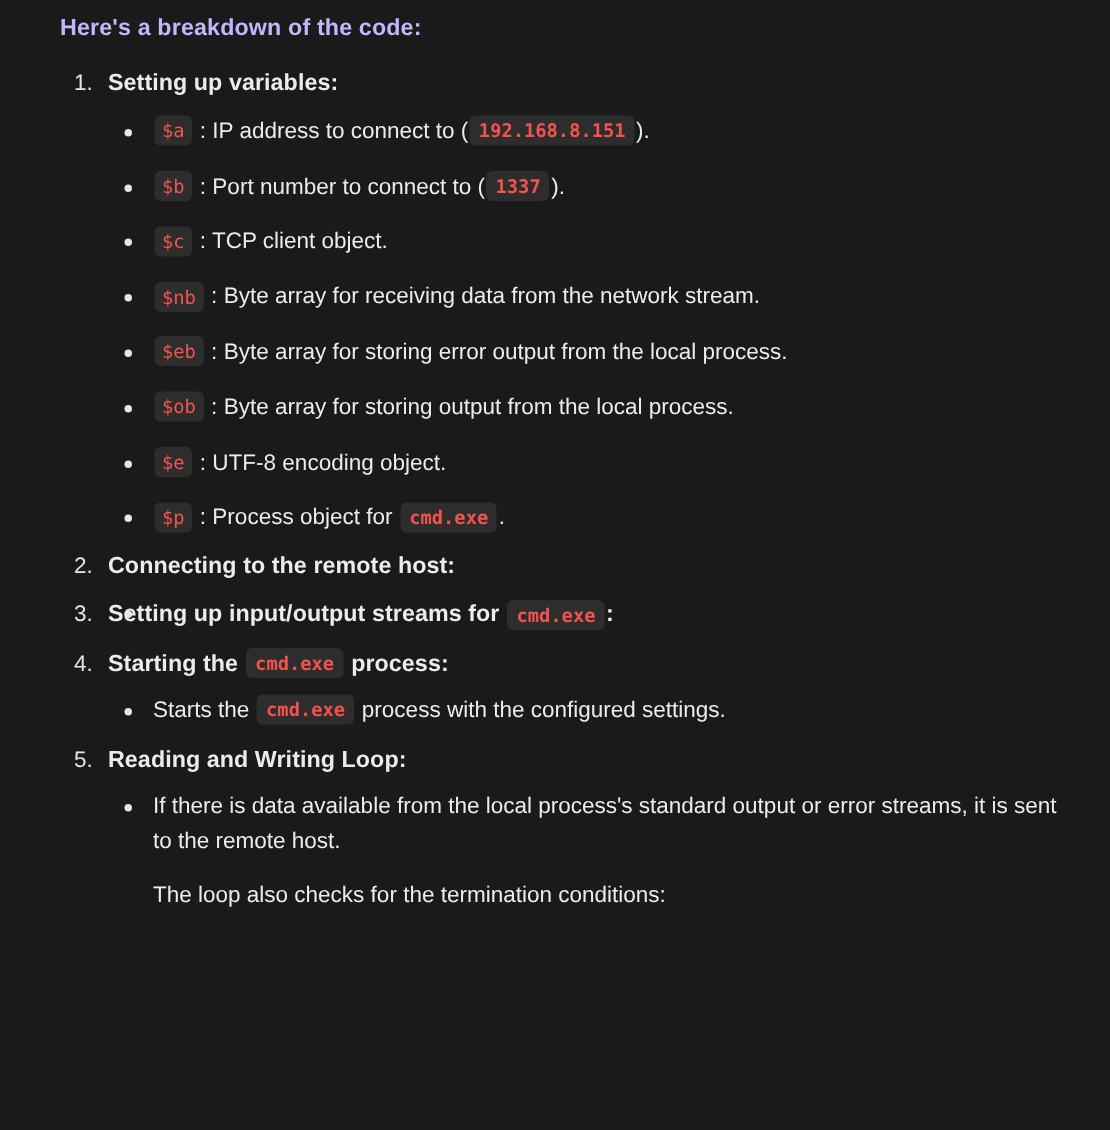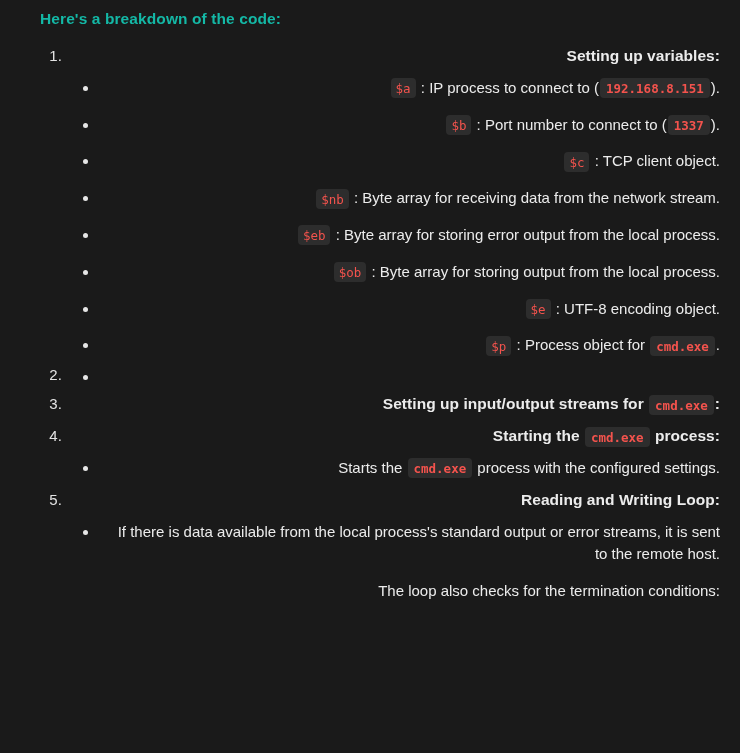--- a/index.html
+++ b/index.html
@@ -19,37 +19,36 @@
   #root {
     width: 740px;
     height: 753px;
     box-sizing: border-box;
     padding: 8px 20px 0 40px;
   }
 
   .intro {
     font-size: 15.5px;
     font-weight: bold;
-    color: #14b8a6;
+    color: #c4b5fd;
     line-height: 1.45;
     margin: 0 0 14px 0;
     letter-spacing: 0.1px;
   }
 
   ol.steps {
     margin: 0;
     padding: 0 0 0 26px;
     list-style: decimal;
     font-size: 15.5px;
   }
   ol.steps > li {
     margin: 0 0 9px 0;
     padding-left: 6px;
     color: #ececec;
-    text-align: right;
   }
   ol.steps > li::marker {
     color: #e4e4e4;
     font-weight: normal;
     font-size: 15px;
   }
 
   .step-title {
     font-weight: bold;
     font-size: 15.5px;
@@ -107,21 +106,21 @@
 
   <p class="intro">Here's a breakdown of the code:</p>
 
   <ol class="steps">
 
     <li>
       <span class="step-title">Setting up variables:</span>
       <ul class="sub">
         <li>
           <span class="bullet"></span>
-          <code class="chip">$a</code><span class="txt"> : </span><span class="txt">IP process to connect to (</span><code class="chip wide">192.168.8.151</code><span class="txt">).</span>
+          <code class="chip">$a</code><span class="txt"> : </span><span class="txt">IP address to connect to (</span><code class="chip wide">192.168.8.151</code><span class="txt">).</span>
         </li>
         <li>
           <span class="bullet"></span>
           <code class="chip">$b</code><span class="txt"> : </span><span class="txt">Port number to connect to (</span><code class="chip wide">1337</code><span class="txt">).</span>
         </li>
         <li>
           <span class="bullet"></span>
           <code class="chip">$c</code><span class="txt"> : </span><span class="txt">TCP client object.</span>
         </li>
         <li>
@@ -141,20 +140,21 @@
           <code class="chip">$e</code><span class="txt"> : </span><span class="txt">UTF-8 encoding object.</span>
         </li>
         <li>
           <span class="bullet"></span>
           <code class="chip">$p</code><span class="txt"> : </span><span class="txt">Process object for </span><code class="chip wide">cmd.exe</code><span class="txt">.</span>
         </li>
       </ul>
     </li>
 
     <li>
+      <span class="step-title">Connecting to the remote host:</span>
       <ul class="sub">
         <li>
           <span class="bullet"></span>
         </li>
       </ul>
     </li>
 
     <li>
       <span class="step-title"><span>Setting up input/output streams for </span><code class="chip wide">cmd.exe</code><span>:</span></span>
     </li>

